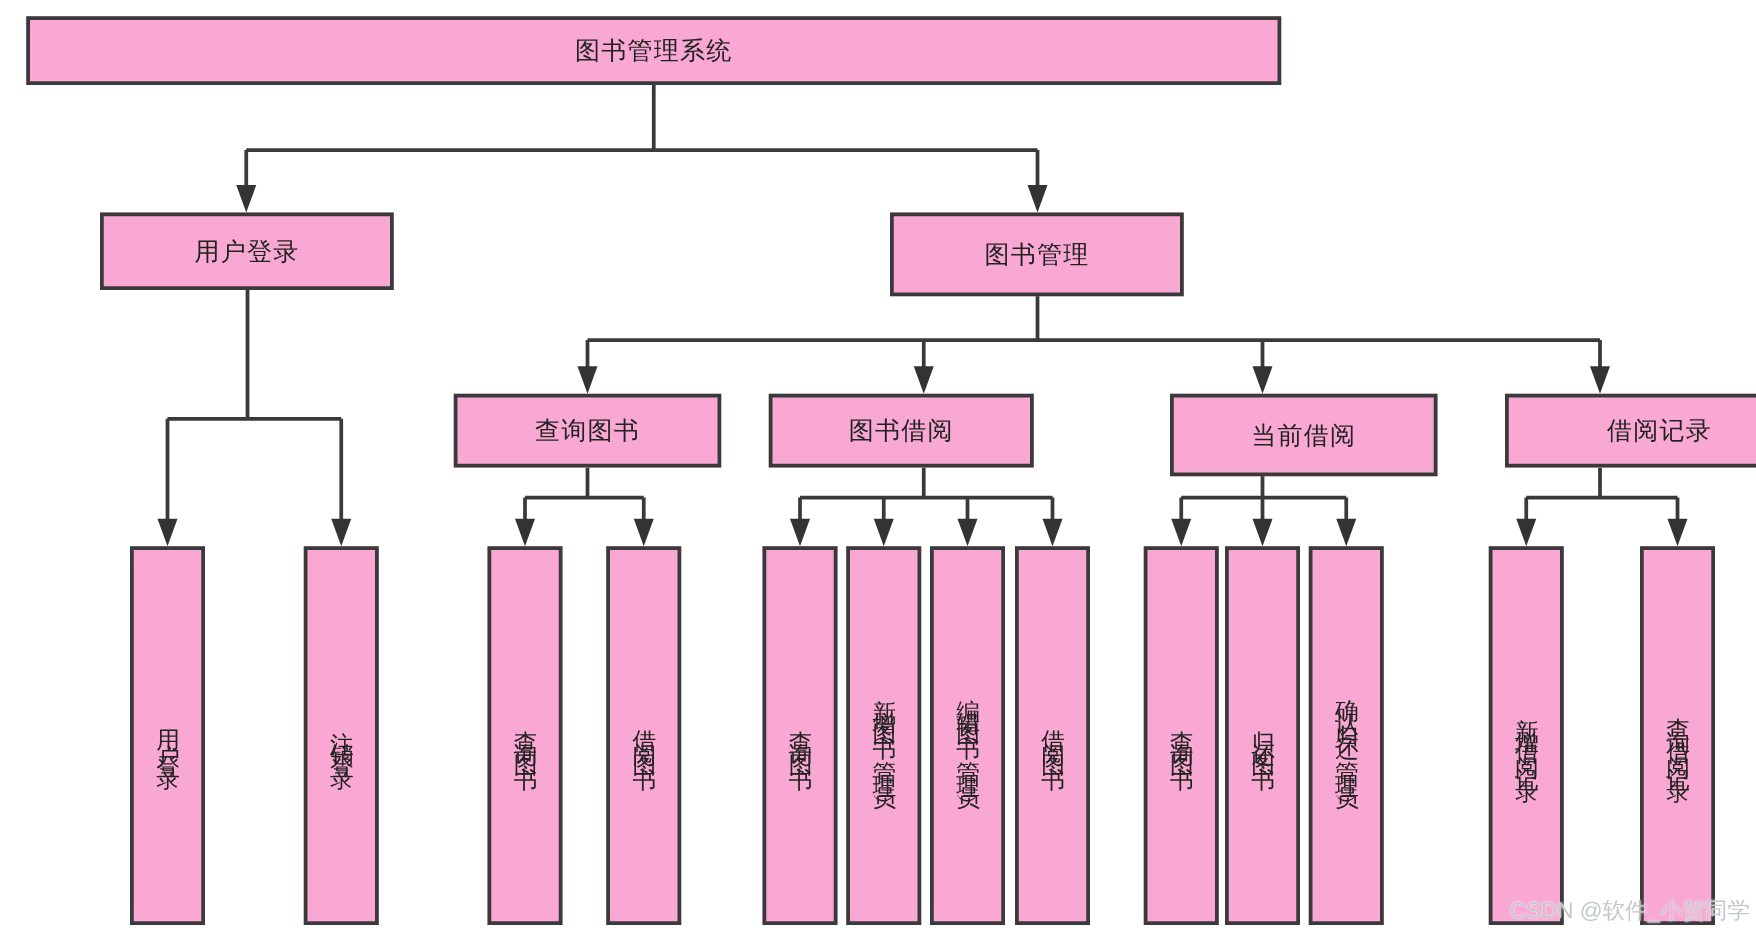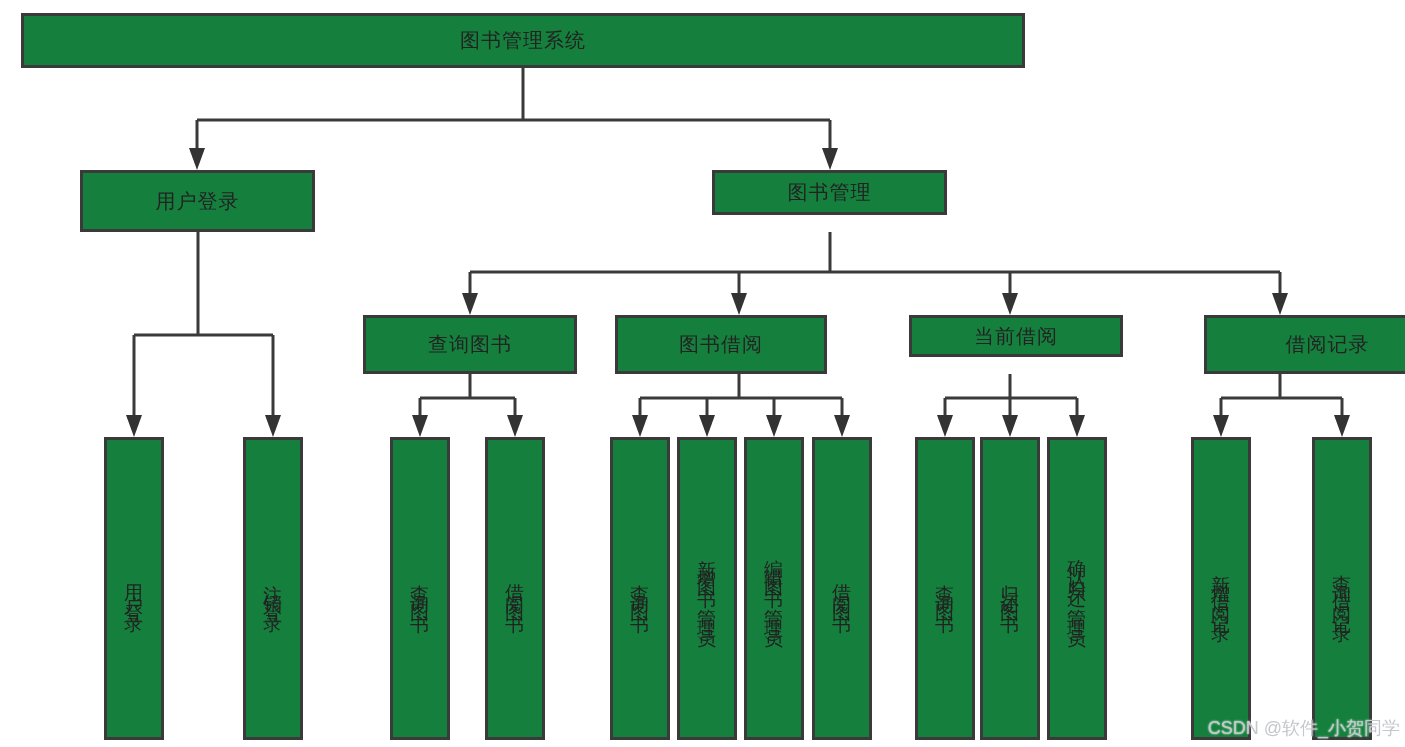--- a/index.html
+++ b/index.html
@@ -23,21 +23,21 @@
     fill: none;
   }
   #wires polygon {
     fill: #333333;
     stroke: none;
   }
   .box {
     position: absolute;
     box-sizing: border-box;
     border: 3px solid #3a3a3a;
-    background: #15803d;
+    background: #f9a8d4;
     color: #222222;
     display: flex;
     align-items: center;
     justify-content: center;
     z-index: 2;
   }
   .box.h {
     font-size: 20px;
     letter-spacing: 1px;
     white-space: nowrap;
@@ -131,25 +131,25 @@
       <line x1="1221" y1="398" x2="1221" y2="421"></line>
         <polygon points="1213,415 1229,415 1221,437"></polygon>
       <line x1="1342" y1="398" x2="1342" y2="421"></line>
         <polygon points="1334,415 1350,415 1342,437"></polygon>
     </g>
   </svg>
 
   <div class="box h" style="left:21px; top:13px; width:1004px; height:55px">图书管理系统</div>
 
   <div class="box h" style="left:80px; top:170px; width:235px; height:62px">用户登录</div>
-  <div class="box h" style="left:712px; top:170px; width:235px; height:45px">图书管理</div>
+  <div class="box h" style="left:712px; top:170px; width:235px; height:67px">图书管理</div>
 
   <div class="box h" style="left:363px; top:315px; width:214px; height:59px">查询图书</div>
   <div class="box h" style="left:615px; top:315px; width:212px; height:59px">图书借阅</div>
-  <div class="box h" style="left:909px; top:315px; width:214px; height:42px">当前借阅</div>
+  <div class="box h" style="left:936px; top:315px; width:214px; height:66px">当前借阅</div>
   <div class="box h" style="left:1204px; top:315px; width:247px; height:59px">借阅记录</div>
 
   <div class="box v" style="left:104px; top:437px; width:60px; height:303px">用户登录</div>
   <div class="box v" style="left:243px; top:437px; width:60px; height:303px">注销登录</div>
 
   <div class="box v" style="left:390px; top:437px; width:60px; height:303px">查询图书</div>
   <div class="box v" style="left:485px; top:437px; width:60px; height:303px">借阅图书</div>
 
   <div class="box v" style="left:610px; top:437px; width:60px; height:303px">查询图书</div>
   <div class="box v" style="left:677px; top:437px; width:60px; height:303px">新增图书（管理员）</div>

